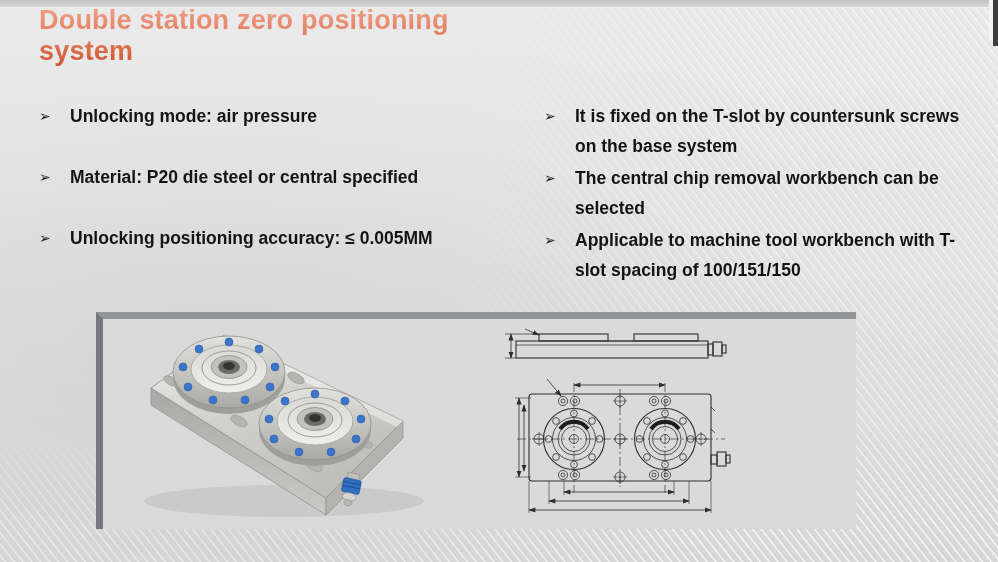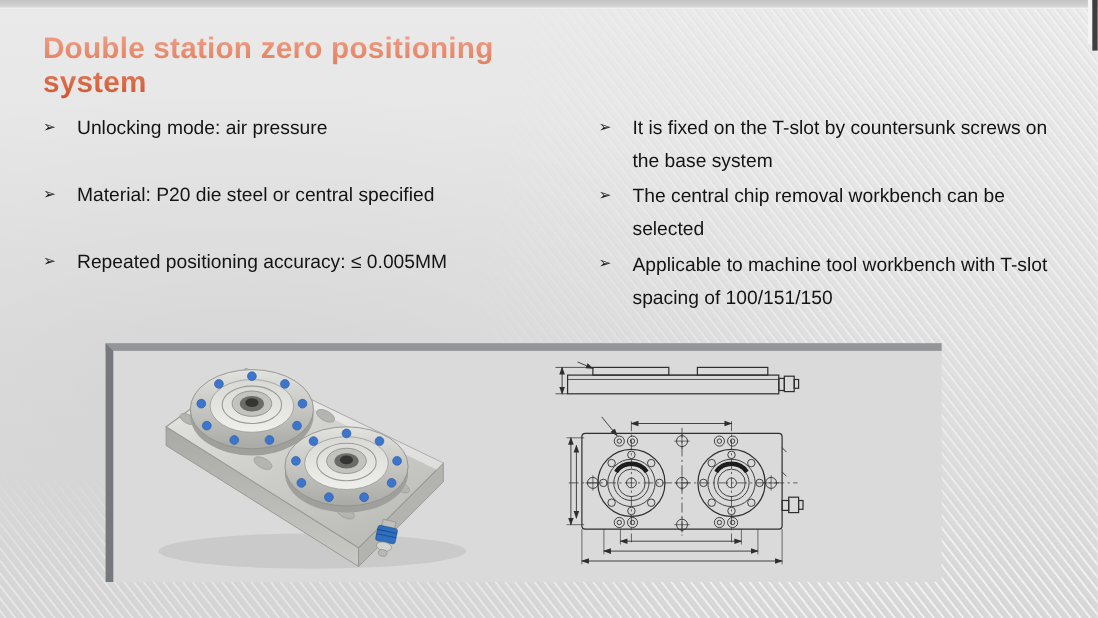--- a/index.html
+++ b/index.html
@@ -29,42 +29,42 @@
   
   .top-strip{position:absolute;left:0;top:0;width:998px;height:7px;
     background:linear-gradient(180deg,#c2c2c2,#d8d8d8);border-bottom:1px solid #f2f2f2;}
   .corner-dark{position:absolute;right:0;top:0;width:5px;height:46px;background:#3e3e3e;}
   .corner-light{position:absolute;right:5px;top:0;width:4px;height:40px;background:#f4f4f4;}
 
   
   .title{
     position:absolute;left:39px;top:5px;width:432px;
     font-size:27px;line-height:31px;font-weight:bold;
-    color:#d96a45;letter-spacing:0.2px;margin-top:24px;
+    color:#d96a45;letter-spacing:0.2px;
   }
   @supports ((-webkit-background-clip:text) or (background-clip:text)){
     .title{
       background:linear-gradient(180deg,#f0a18a 0%,#e07a58 55%,#d0532c 100%);
       -webkit-background-clip:text;background-clip:text;
       -webkit-text-fill-color:transparent;color:transparent;
     }
   }
 
   
   .col{position:absolute;top:101px;color:#141414;font-size:17.5px;}
   .col.left{left:39px;width:470px;}
   .col.right{left:544px;width:434px;}
   .bullet{display:flex;align-items:flex-start;}
   .col.left  .bullet{margin-bottom:31px;}
   .col.right .bullet{margin-bottom:2px;}
   .bullet .marker{
     flex:0 0 16px;margin-right:15px;font-size:14px;line-height:30px;
     font-family:"DejaVu Sans", sans-serif;color:#1a1a1a;
   }
-  .bullet .text{line-height:30px;}
+  .bullet .text{line-height:30px;font-weight:bold;}
 
   
   .panel{
     position:absolute;left:96px;top:312px;width:760px;height:217px;
     box-sizing:border-box;background:#dadada;
     border-left:7px solid #75787c;border-top:7px solid #939598;
   }
   .panel svg{position:absolute;}
   .photo-svg{left:6px;top:4px;}
   .draw-svg{left:388px;top:0px;}
@@ -85,21 +85,21 @@
   <div class="bullet">
     <span class="marker">➢</span>
     <span class="text">Unlocking mode: air pressure</span>
   </div>
   <div class="bullet">
     <span class="marker">➢</span>
     <span class="text">Material: P20 die steel or central specified</span>
   </div>
   <div class="bullet">
     <span class="marker">➢</span>
-    <span class="text">Repeated positioning accuracy: ≤ 0.005MM</span>
+    <span class="text">Unlocking positioning accuracy: ≤ 0.005MM</span>
   </div>
 </div>
 
 <div class="col right">
   <div class="bullet">
     <span class="marker">➢</span>
     <span class="text">It is fixed on the T-slot by countersunk screws on the base system</span>
   </div>
   <div class="bullet">
     <span class="marker">➢</span>

